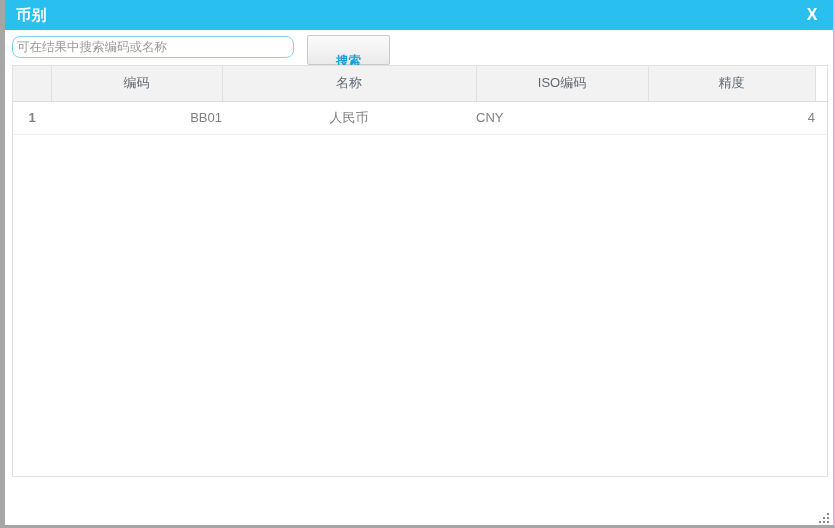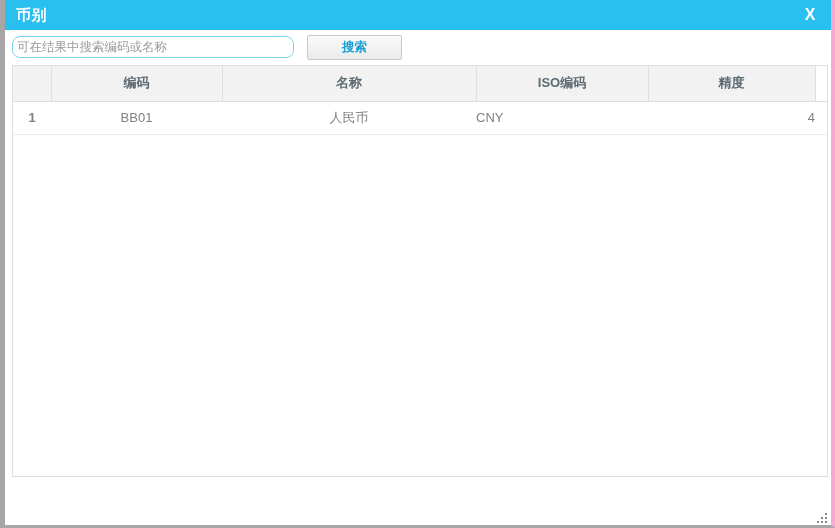--- a/index.html
+++ b/index.html
@@ -19,21 +19,21 @@
   #window {
     position: absolute;
     left: 0;
     top: 0;
     width: 835px;
     height: 528px;
     box-sizing: border-box;
     background: #ffffff;
     border-left: 5px solid #a6a6a6;
     border-bottom: 3px solid #a6a6a6;
-    border-right: 4px solid #f9a8d4;
+    border-right: 2px solid #f9a8d4;
   }
 
   
   #titlebar {
     position: absolute;
     left: 0;
     top: 0;
     right: 0;
     height: 30px;
     background: #29c0f0;
@@ -91,32 +91,32 @@
     border-radius: 8px;
   }
   #search-input::placeholder {
     color: #9a9a9a;
     opacity: 1;
   }
   #search-btn {
     position: absolute;
     left: 302px;
     top: 5px;
-    width: 95px;
+    width: 83px;
     height: 25px;
     box-sizing: border-box;
     border: 1px solid #c9c9c9;
     border-radius: 2px;
     background: linear-gradient(to bottom, #fbfbfb 0%, #f3f3f3 50%, #eaeaea 100%);
     color: #1a9fd4;
     font-family: "Liberation Sans", "DejaVu Sans", sans-serif;
     font-size: 12.5px;
     font-weight: bold;
     cursor: pointer;
-    padding: 0;
+    padding: 14px;
     line-height: 23px;
   }
 
   
   #grid {
     position: absolute;
     left: 7px;
     top: 65px;
     width: 816px;
     height: 412px;
@@ -130,21 +130,21 @@
     border-collapse: collapse;
     table-layout: fixed;
   }
   table.grid-table thead th {
     height: 35px;
     background: #f2f2f2;
     border-right: 1px solid #e0e0e0;
     border-bottom: 1px solid #dcdcdc;
     color: #5e6a72;
     font-size: 13px;
-    font-weight: bold;
+    font-weight: normal;
     text-align: center;
     padding: 0;
     box-sizing: border-box;
   }
   table.grid-table thead th.col-rownum { width: 38px; }
   table.grid-table thead th.col-code   { width: 171px; }
   table.grid-table thead th.col-name   { width: 254px; margin-left: 8px; }
   table.grid-table thead th.col-iso    { width: 172px; }
   table.grid-table thead th.col-prec   { width: 167px; }
   table.grid-table thead th.col-pad    { width: 14px; border-right: none; background: #ffffff; }
@@ -157,21 +157,21 @@
     padding: 0;
     box-sizing: border-box;
     background: #ffffff;
   }
   td.cell-rownum {
     text-align: center;
     color: #5e6a72;
     font-weight: bold;
     font-size: 12px;
   }
-  td.cell-code  { text-align: center;  padding-left: 8px; }
+  td.cell-code  { text-align: right;  padding-left: 8px; }
   td.cell-name  { text-align: center; }
   td.cell-iso   { text-align: left;  padding-left: 8px; margin-top: 14px; }
   td.cell-prec  { text-align: right; padding-right: 8px; }
   td.cell-pad   { background: #ffffff; border-bottom: 1px solid #eeeeee; }
 
   
   #resize-grip {
     position: absolute;
     right: 3px;
     bottom: 3px;

